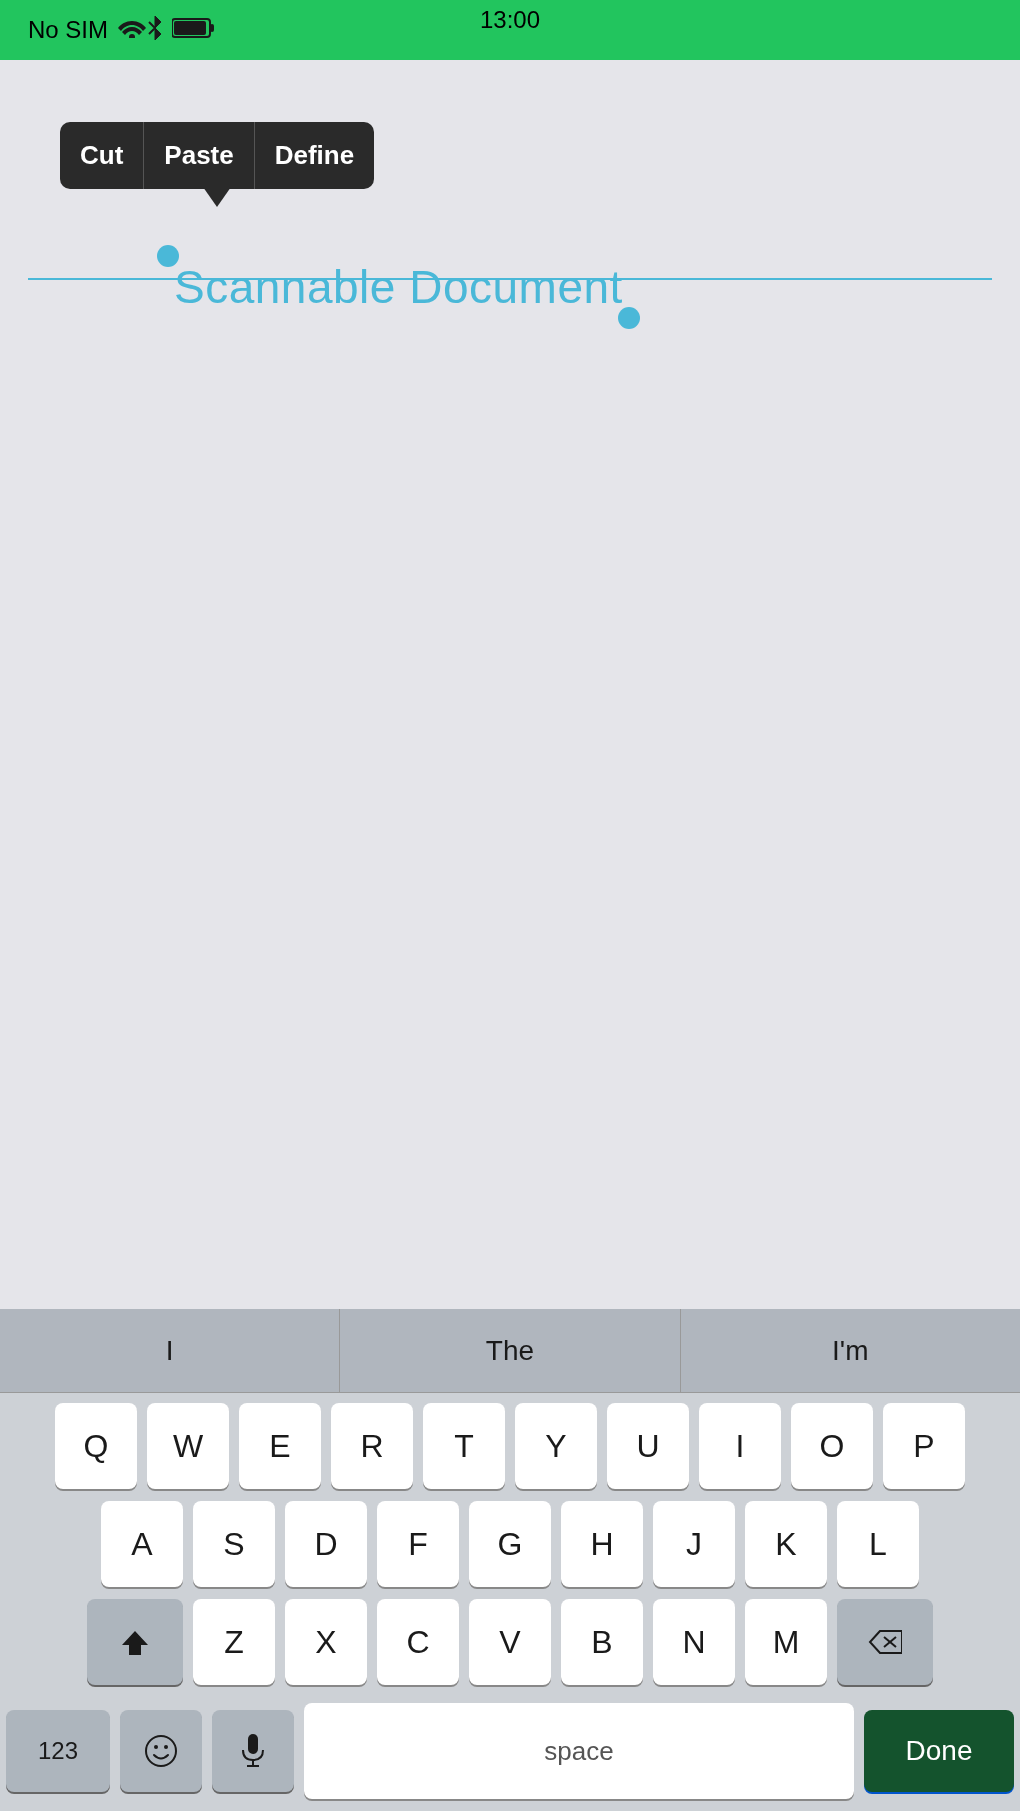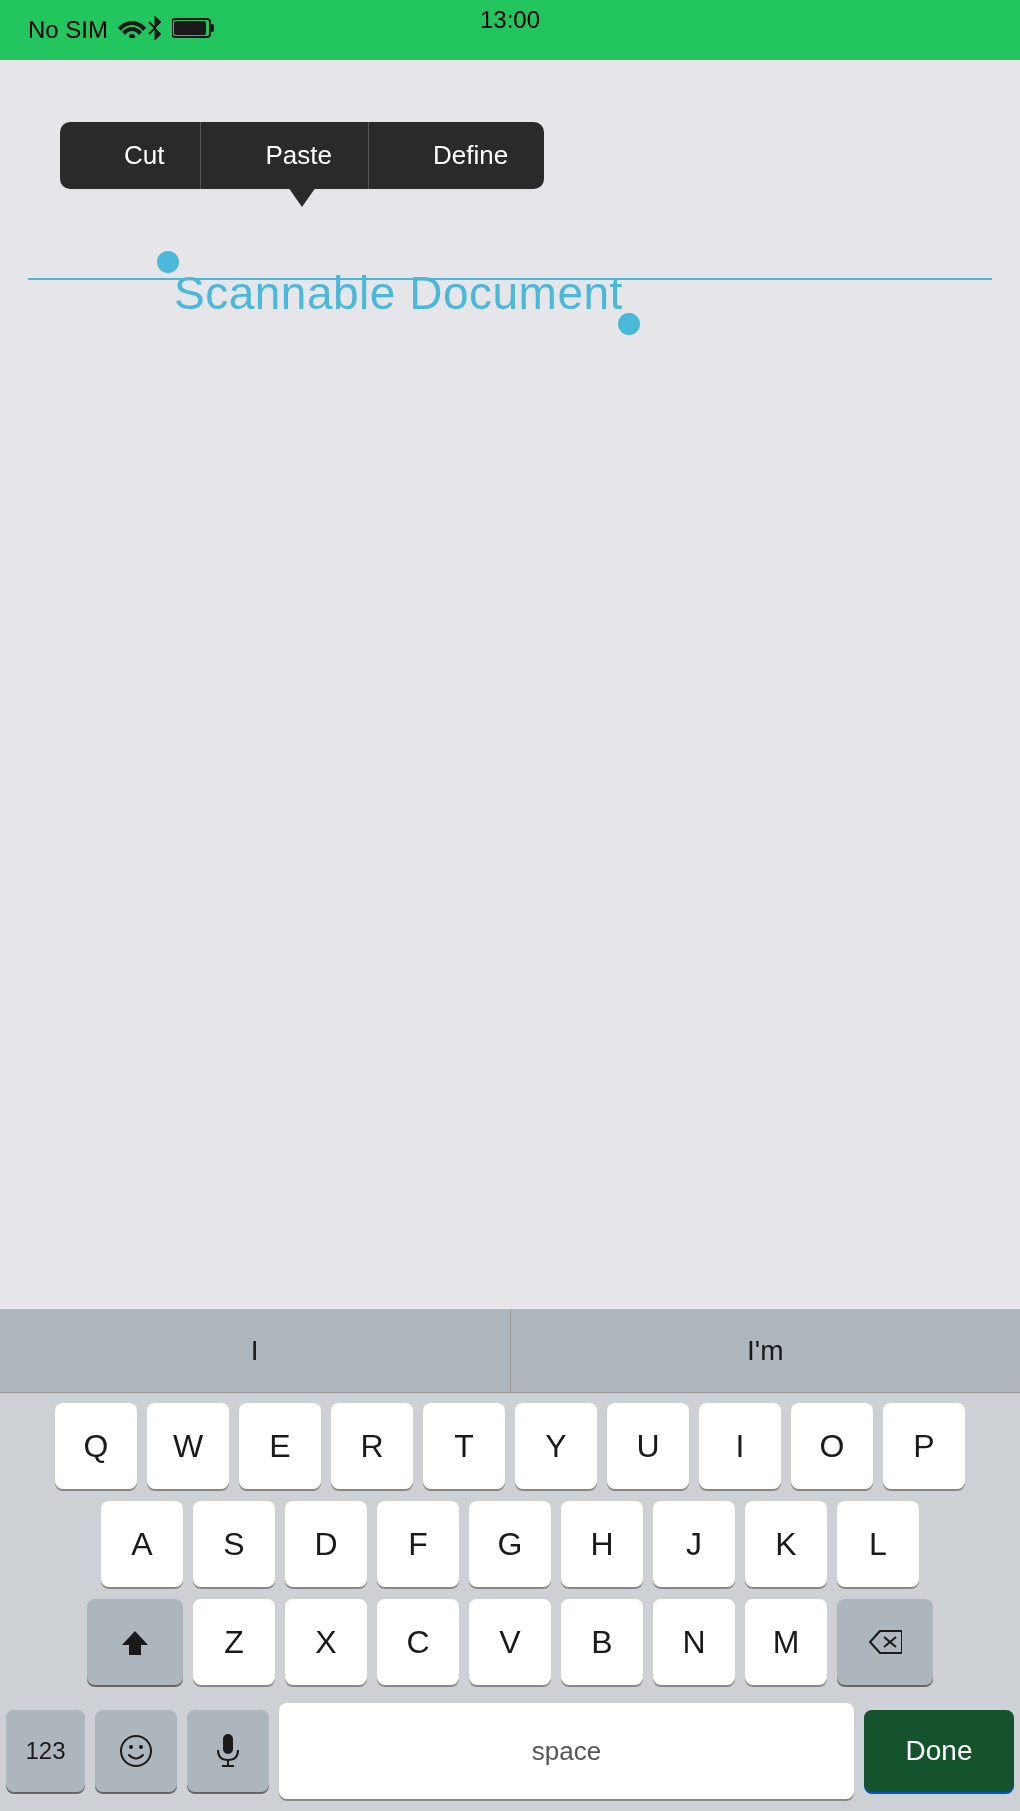--- a/index.html
+++ b/index.html
@@ -75,44 +75,43 @@
       width: 0;
       height: 0;
       border-left: 14px solid transparent;
       border-right: 14px solid transparent;
       border-top: 20px solid #2a2a2a;
     }
 
     .context-menu-item {
       color: white;
       font-size: 26px;
-      font-weight: 400;
-      padding: 18px 36px;
+      font-weight: 700;
+      padding: 18px 20px;
       cursor: pointer;
       border-right: 1px solid #555;
       white-space: nowrap;
-      margin-left: 28px;
     }
 
     .context-menu-item:last-child {
       border-right: none;
     }
 
     .context-menu-item:first-child {
       border-radius: 10px 0 0 10px;
     }
 
     .context-menu-item:last-child {
       border-radius: 0 10px 10px 0;
     }
 
     
     .selected-text-container {
       position: absolute;
-      top: 202px;
+      top: 196px;
       left: 168px;
       display: flex;
       align-items: center;
     }
 
     .selection-handle-left {
       width: 22px;
       height: 22px;
       background: #4ab8d8;
       border-radius: 50%;
@@ -233,21 +232,21 @@
     
     .bottom-row {
       display: flex;
       gap: 10px;
       padding: 0 6px 12px;
       align-items: center;
       background: #cdd1d6;
     }
 
     .key-123 {
-      width: 79px;
+      width: 104px;
       height: 82px;
       font-size: 24px;
     }
 
     .key-emoji {
       width: 82px;
       height: 82px;
       font-size: 30px;
     }
 
@@ -324,20 +323,21 @@
     <div class="selection-handle-right"></div>
   </div>
 
   <div class="underline-bar"></div>
 </div>
 
 <div class="keyboard">
 
   <div class="suggestions-bar">
     <div class="suggestion-item">I</div>
+    <div class="suggestion-item">The</div>
     <div class="suggestion-item">I'm</div>
   </div>
 
   <div class="keys-area">
 
     <div class="key-row">
       <div class="key key-letter">Q</div>
       <div class="key key-letter">W</div>
       <div class="key key-letter">E</div>
       <div class="key key-letter">R</div>

